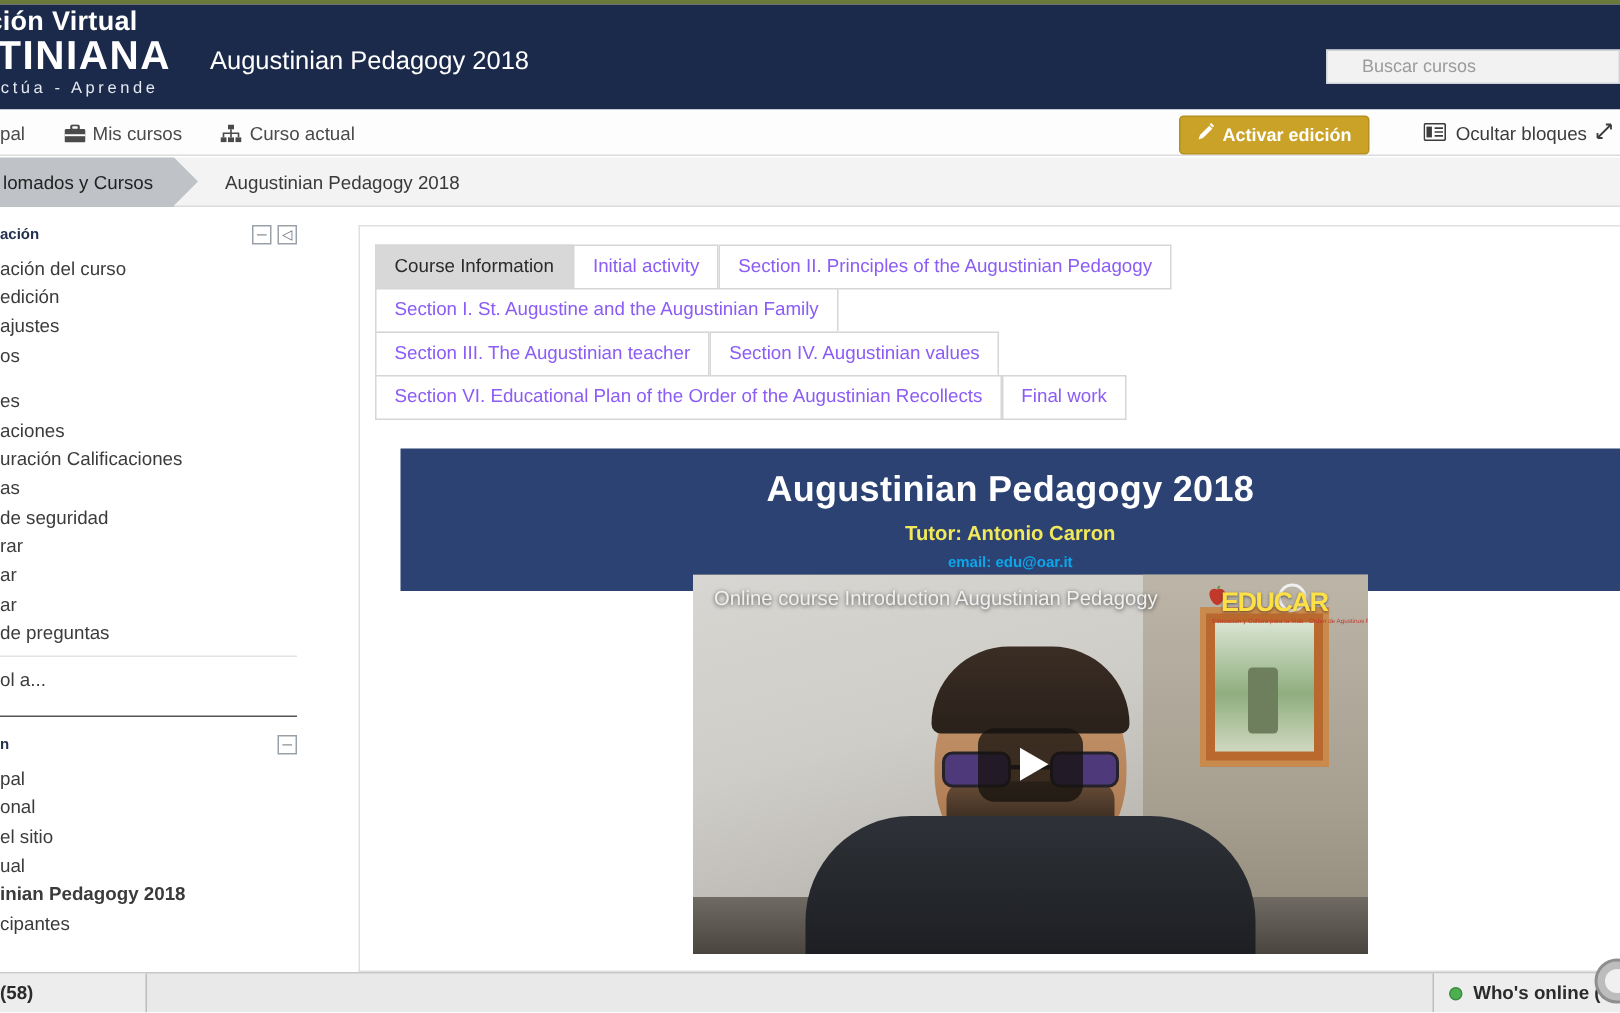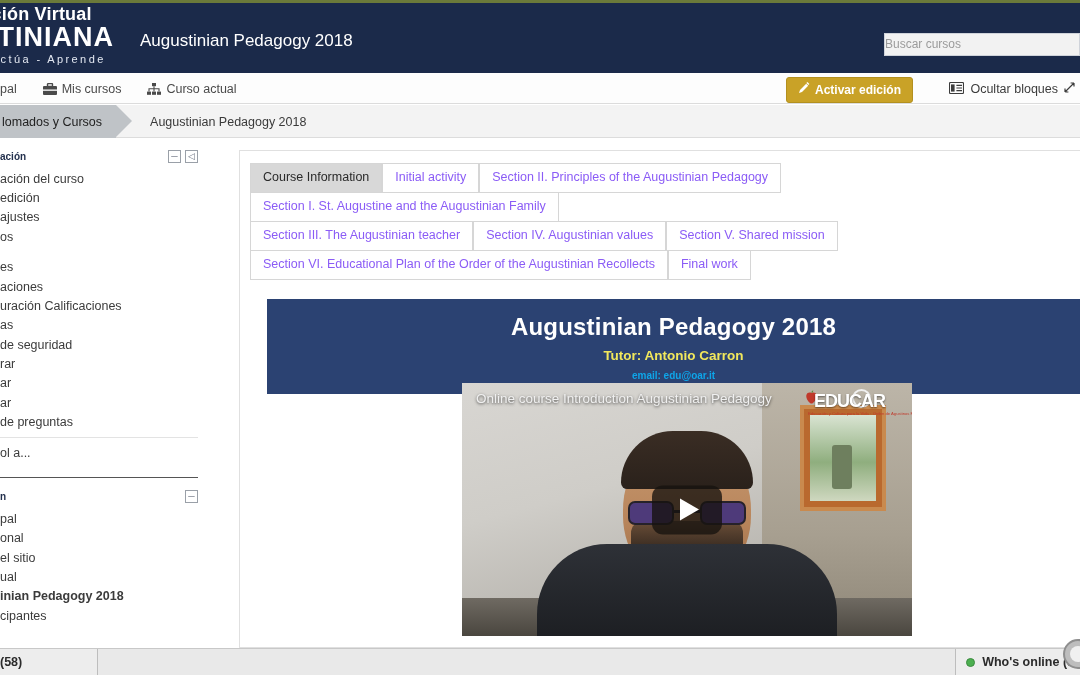--- a/index.html
+++ b/index.html
@@ -25,21 +25,21 @@
   }
   .logo-l1 { font-size:18px; font-weight:700; letter-spacing:.2px; white-space:nowrap; padding-left:2px;}
   .logo-l2 { font-size:27px; font-weight:700; letter-spacing:1px; white-space:nowrap; margin-top:1px;}
   .logo-l3 { font-size:11px; letter-spacing:2.4px; white-space:nowrap; margin-top:3px; color:#e4e9f2;}
   .course-title {
     position:absolute; left:140px; top:28px;
     font-size:17px; color:#ffffff; font-weight:400; white-space:nowrap;
   }
   .search-box {
     position:absolute; right:0px; top:30px; width:196px; height:23px;
-    background:#f2f2f2; border:1px solid #cfd3da; padding:0 0;
+    background:#f2f2f2; border:1px solid #cfd3da; padding:0 23px;
     font-size:12px; color:#9b9b9b; line-height:21px; white-space:nowrap; overflow:hidden;
   }
 
   
   .navbar {
     position:absolute; top:73px; left:0; width:1080px; height:31px;
     background:#fdfdfd; border-bottom:1px solid #dcdcdc;
   }
   .nav-items { position:absolute; left:-18px; top:0; height:31px; display:flex; align-items:center; }
   .nav-item {
@@ -154,21 +154,21 @@
   .v-bridge { position:absolute; left:46px; top:9px; width:26px; height:3px; background:#26222a; }
   .v-body { position:absolute; left:50%; bottom:0; transform:translateX(-50%);
             width:300px; height:92px; border-radius:70px 70px 0 0;
             background:linear-gradient(180deg,#2e3137 0%,#1d1f23 100%); }
   .v-title {
     position:absolute; left:14px; top:8px; right:110px;
     color:#f0f0f0; font-size:13.5px; text-shadow:0 1px 3px rgba(0,0,0,.7); white-space:nowrap;
   }
   .v-logo { position:absolute; right:8px; top:6px; width:100px; height:38px; }
   .v-logo-text { position:absolute; left:10px; top:2px; font-size:18px; font-weight:700;
-                 color:#ffffff; letter-spacing:-1px; text-shadow:0 1px 2px rgba(0,0,0,.5); }
+                 color:#fde047; letter-spacing:-1px; text-shadow:0 1px 2px rgba(0,0,0,.5); }
   .v-logo-apple { position:absolute; left:0px; top:1px; width:15px; height:15px; }
   .v-logo-clock { position:absolute; left:48px; top:0px; width:19px; height:19px;
                   border:2.5px solid #f0f0f0; border-radius:50%; }
   .v-logo-sub { position:absolute; left:4px; top:22px; font-size:4.2px; color:#c0392b;
                 white-space:nowrap; line-height:5.5px; }
   .v-play {
     position:absolute; left:50%; top:50%; transform:translate(-50%,-50%);
     width:70px; height:49px; border-radius:11px; background:rgba(22,18,14,.78);
     display:flex; align-items:center; justify-content:center;
   }
@@ -345,21 +345,20 @@
     <div class="tabs-wrap">
       <div class="tab-row">
         <div class="tab active">Course Information</div>
         <div class="tab">Initial activity</div>
         <div class="tab">Section II. Principles of the Augustinian Pedagogy</div>
         <div class="tab">Section I. St. Augustine and the Augustinian Family</div>
       </div>
       <div class="tab-row">
         <div class="tab">Section III. The Augustinian teacher</div>
         <div class="tab">Section IV. Augustinian values</div>
-        <div class="tab">Section V. Shared mission</div>
       </div>
       <div class="tab-row">
         <div class="tab">Section VI. Educational Plan of the Order of the Augustinian Recollects</div>
         <div class="tab">Final work</div>
       </div>
     </div>
 
     <div class="banner">
       <div class="banner-title">Augustinian Pedagogy 2018</div>
       <div class="banner-tutor">Tutor: Antonio Carron</div>

